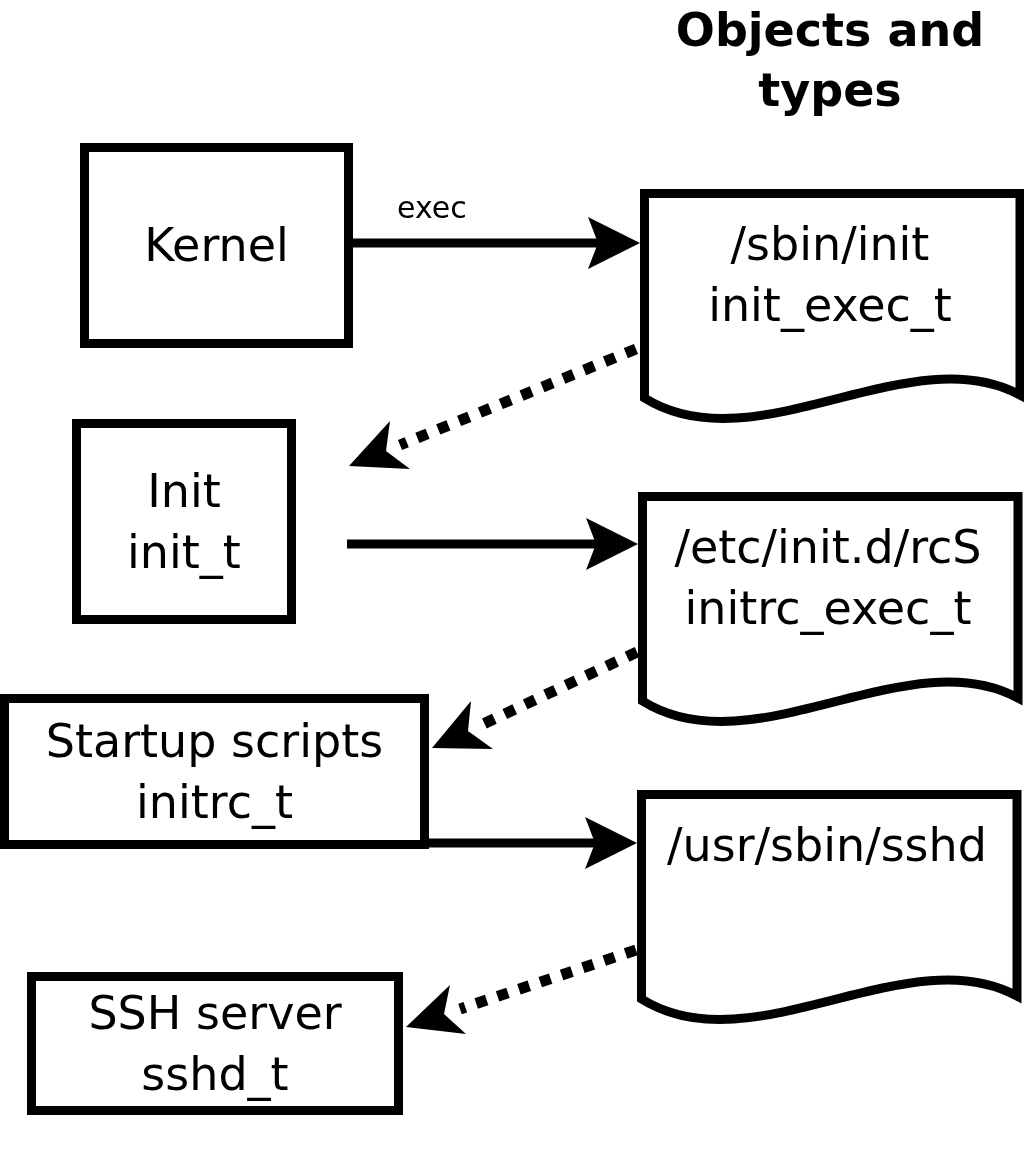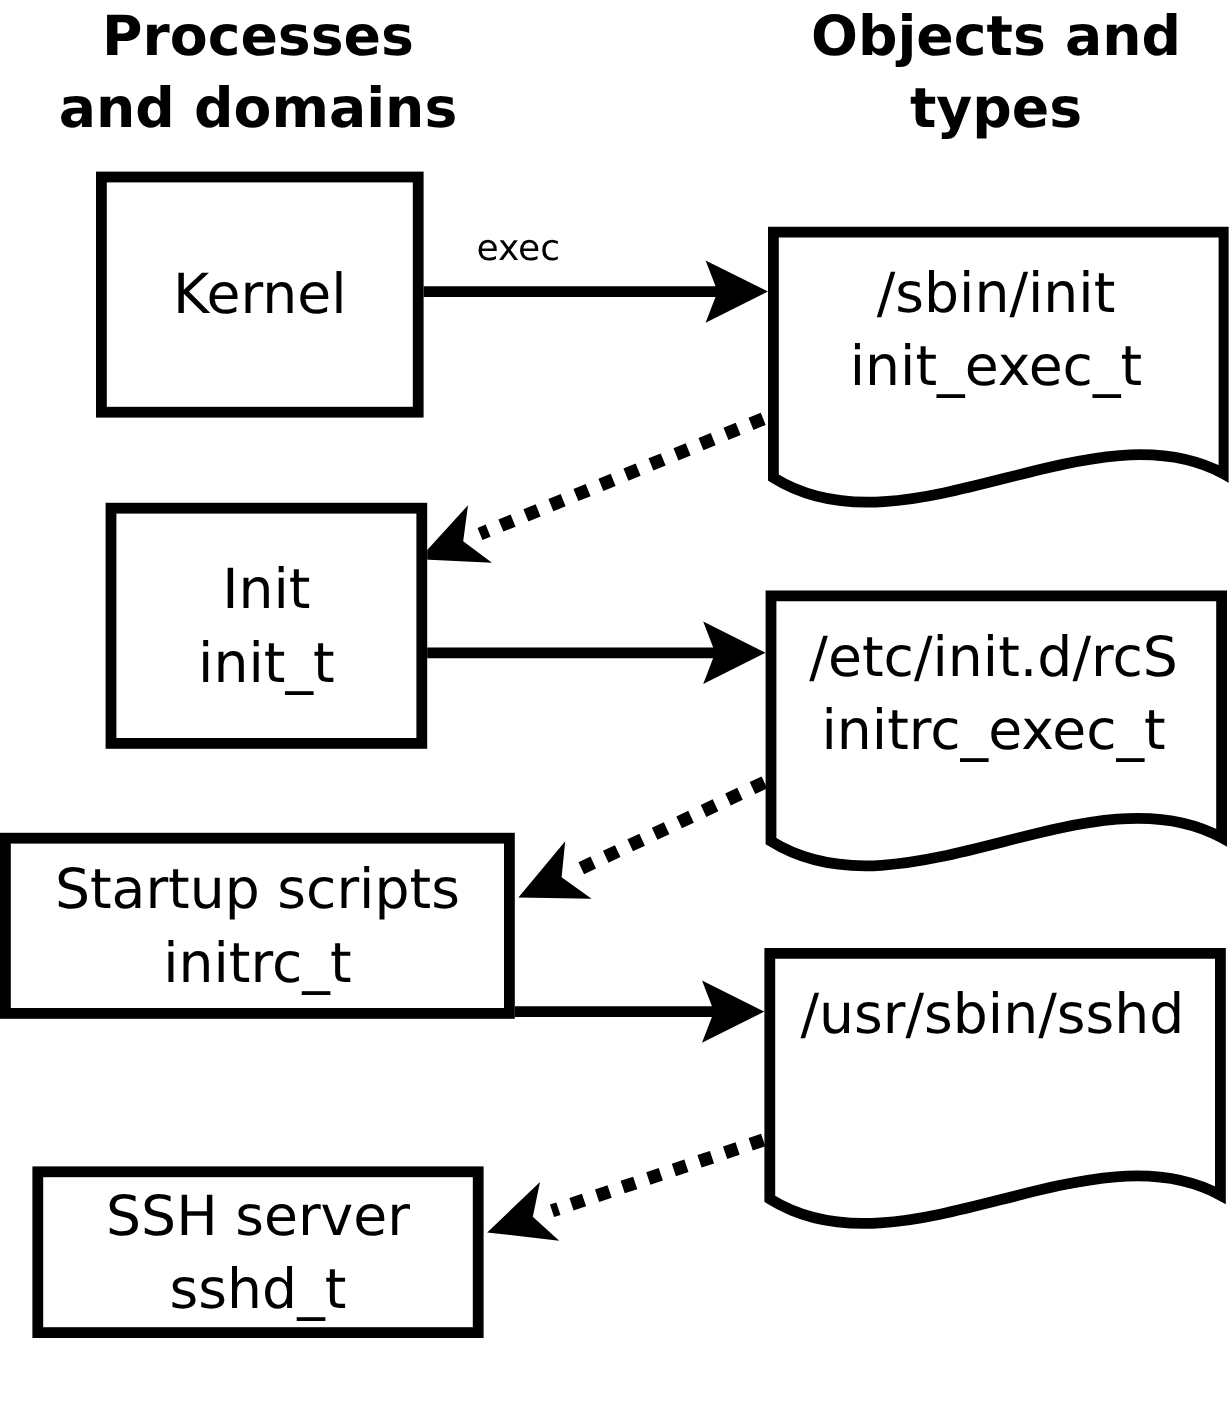--- a/index.html
+++ b/index.html
@@ -113,33 +113,29 @@
     <g>
       <line class="dotted-edge" x1="637" y1="652" x2="479" y2="726"></line>
       <polygon class="arrow-head" points="432,748 471,701 468,731 493,749"></polygon>
     </g>
     <g>
       <line class="dotted-edge" x1="636" y1="950" x2="460" y2="1009"></line>
       <polygon class="arrow-head" points="406,1027 450,985 444,1014 466,1034"></polygon>
     </g>
   </svg>
 
-  <div class="col-header" style="left:25px; top:0px; width:380px;">
-    <span>Processes</span>
-    <span>and domains</span>
-  </div>
   <div class="col-header" style="left:650px; top:0px; width:360px;">
     <span>Objects and</span>
     <span>types</span>
   </div>
 
   <div class="process-box" style="left:80px; top:143px; width:273px; height:205px;">
     <span>Kernel</span>
   </div>
-  <div class="process-box" style="left:88px; top:419px; width:268px; height:205px;">
+  <div class="process-box" style="left:72px; top:419px; width:224px; height:205px;">
     <span>Init</span>
     <span>init_t</span>
   </div>
   <div class="process-box" style="left:0px; top:694px; width:429px; height:155px;">
     <span>Startup scripts</span>
     <span>initrc_t</span>
   </div>
   <div class="process-box" style="left:27px; top:972px; width:376px; height:143px;">
     <span>SSH server</span>
     <span>sshd_t</span>

